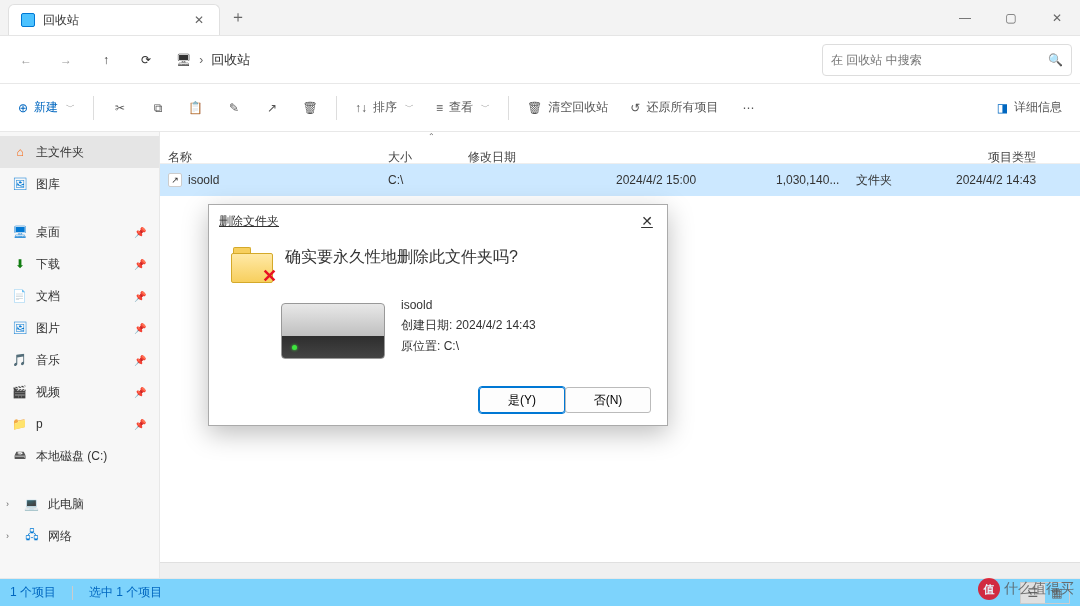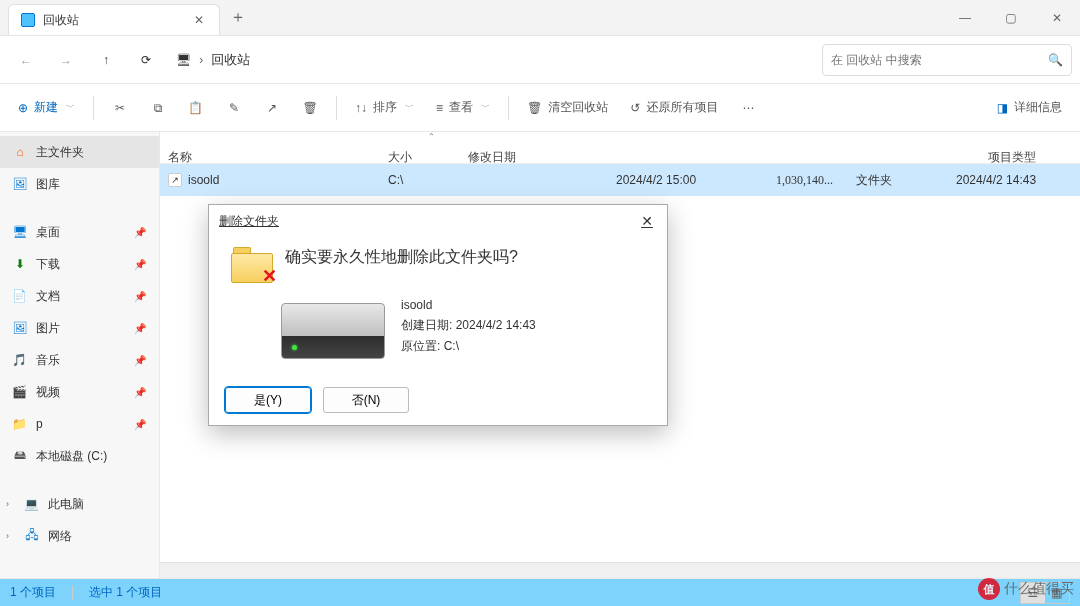--- a/index.html
+++ b/index.html
@@ -55,21 +55,21 @@
 .sort-ind { position: absolute; top: 0; left: 268px; font-size: 8px; color: #666; }
 .fl-row { height: 32px; display: flex; align-items: center; font-size: 12px; cursor: pointer; }
 .fl-row.selected { background: #cce8ff; }
 .fl-cell { padding: 0 8px; overflow: hidden; white-space: nowrap; text-overflow: ellipsis; display: flex; align-items: center; gap: 6px; }
 .fl-scroll { flex: 1; overflow: auto; }
 .fl-bottom-scroll { height: 16px; background: #f0f0f0; border-top: 1px solid #e0e0e0; }
 
 .col-name { width: 220px; }
 .col-orig { width: 228px; }
 .col-del { width: 160px; }
-.col-size { width: 80px; font-family: Liberation Serif, serif; }
+.col-size { width: 80px; }
 .col-type { width: 100px; }
 .col-mod { flex: 1; }
 
 
 .statusbar { height: 28px; background: #7dd3fc; border-top: 1px solid #e8e8e8; display: flex; align-items: center; padding: 0 10px; font-size: 12px; color: #0067c0; gap: 16px; }
 .status-sep { width: 1px; height: 14px; background: #ccc; }
 .view-toggle { margin-left: auto; display: flex; border: 1px solid #ccc; }
 .vt-btn { width: 24px; height: 20px; display: flex; align-items: center; justify-content: center; color: #666; cursor: pointer; }
 .vt-btn.active { background: #e0e0e0; }
 
@@ -80,21 +80,21 @@
 .dlg-body { padding: 8px 16px 16px 16px; }
 .dlg-q { display: flex; align-items: flex-start; gap: 12px; margin-bottom: 12px; padding-left: 6px;}
 .folder-big { width: 42px; height: 36px; position: relative; margin-top: 2px; }
 .folder-shape { width: 42px; height: 30px; background: linear-gradient(#ffe9a6, #f7cf5e); border: 1px solid #d4a92a; border-radius: 2px; position: absolute; bottom: 0; }
 .folder-tab { width: 18px; height: 8px; background: #f7cf5e; border: 1px solid #d4a92a; border-bottom: none; border-radius: 2px 2px 0 0; position: absolute; top: 0; left: 2px; }
 .folder-x { position: absolute; bottom: -4px; right: -4px; color: #e81123; font-weight: bold; font-size: 18px; }
 .dlg-detail { display: flex; gap: 16px; align-items: flex-start; padding-left: 56px; }
 .drive-img { width: 104px; height: 56px; background: linear-gradient(#e8e8e8, #bfbfbf 60%, #2e2e2e 60%, #444); border: 1px solid #999; border-radius: 4px; position: relative; margin-top: 8px; margin-left: 0; }
 .drive-led { position: absolute; bottom: 8px; left: 10px; width: 5px; height: 5px; background: #3ee63e; border-radius: 50%; box-shadow: 0 0 3px #3ee63e; }
 .dlg-info { font-size: 12px; line-height: 1.7; }
-.dlg-buttons { display: flex; gap: 12px; padding: 12px 16px; }
+.dlg-buttons { display: flex; justify-content: flex-end; gap: 0; padding: 12px 16px; }
 .dlg-btn { min-width: 86px; height: 26px; border: 1px solid #bbb; background: #fdfdfd; border-radius: 3px; font-size: 12px; cursor: pointer; }
 .dlg-btn.default { border: 1px solid #0078d4; outline: 1px solid #0078d4; }
 
 
 .watermark { position: absolute; right: 6px; bottom: 6px; display: flex; align-items: center; gap: 4px; color: #555; font-size: 14px; opacity: 0.8; }
 .wm-logo { width: 22px; height: 22px; border-radius: 50%; background: #e60012; color: #fff; display: flex; align-items: center; justify-content: center; font-size: 11px; font-weight: bold; }
 
 .link-icon { width: 14px; height: 14px; background: #fff; border: 1px solid #ccc; border-radius: 2px; display: flex; align-items: center; justify-content: center; font-size: 9px; }
 </style>
 </head>

